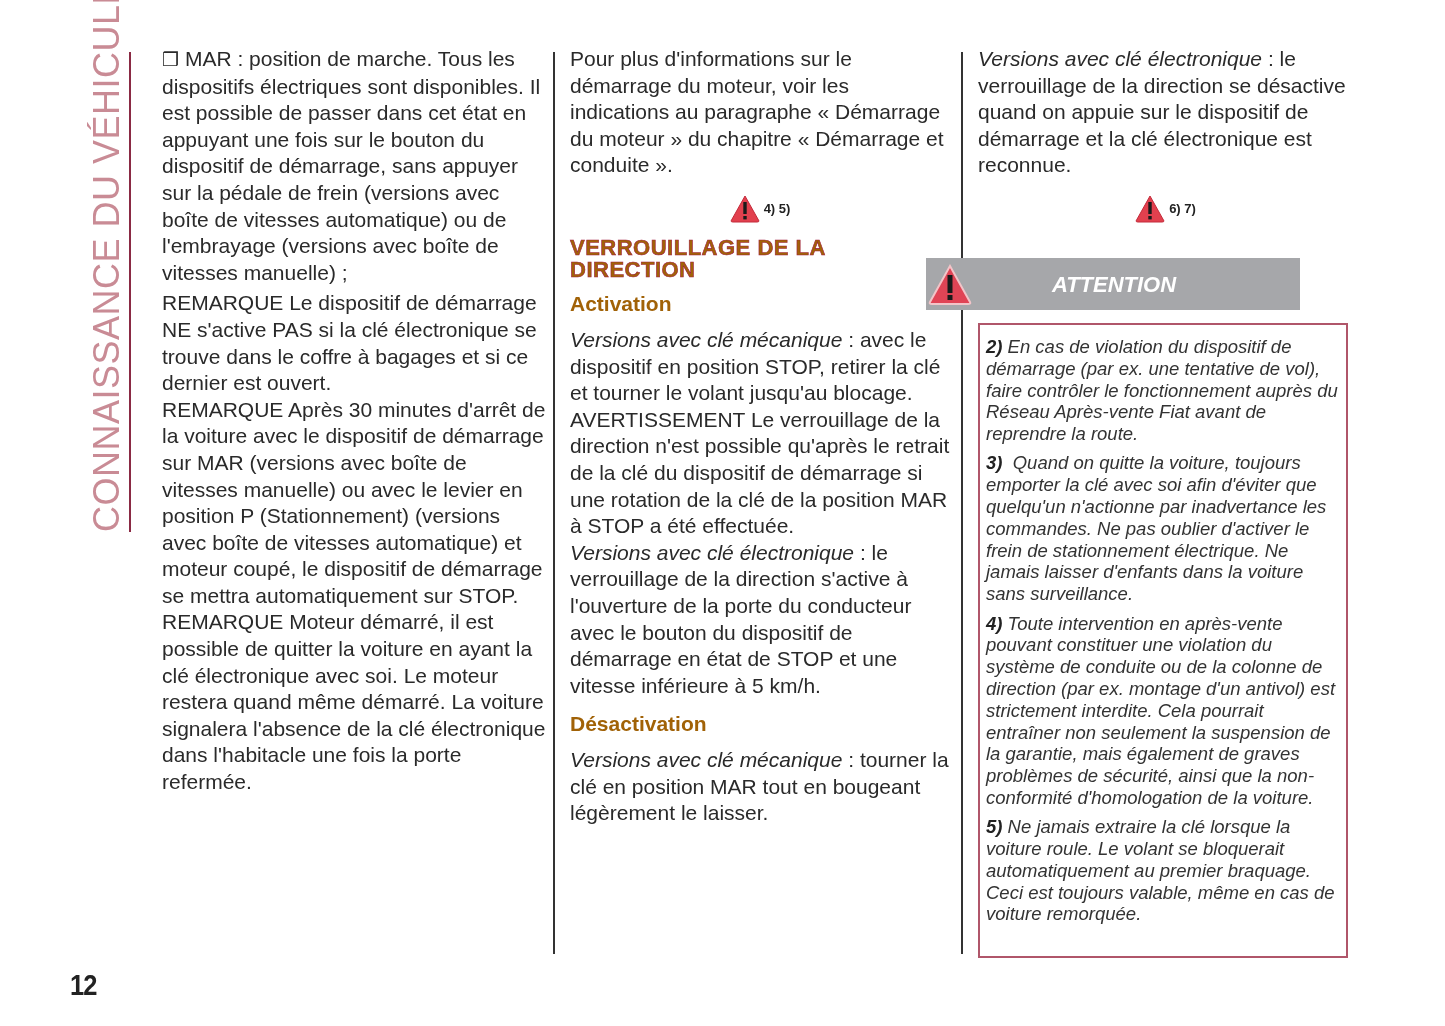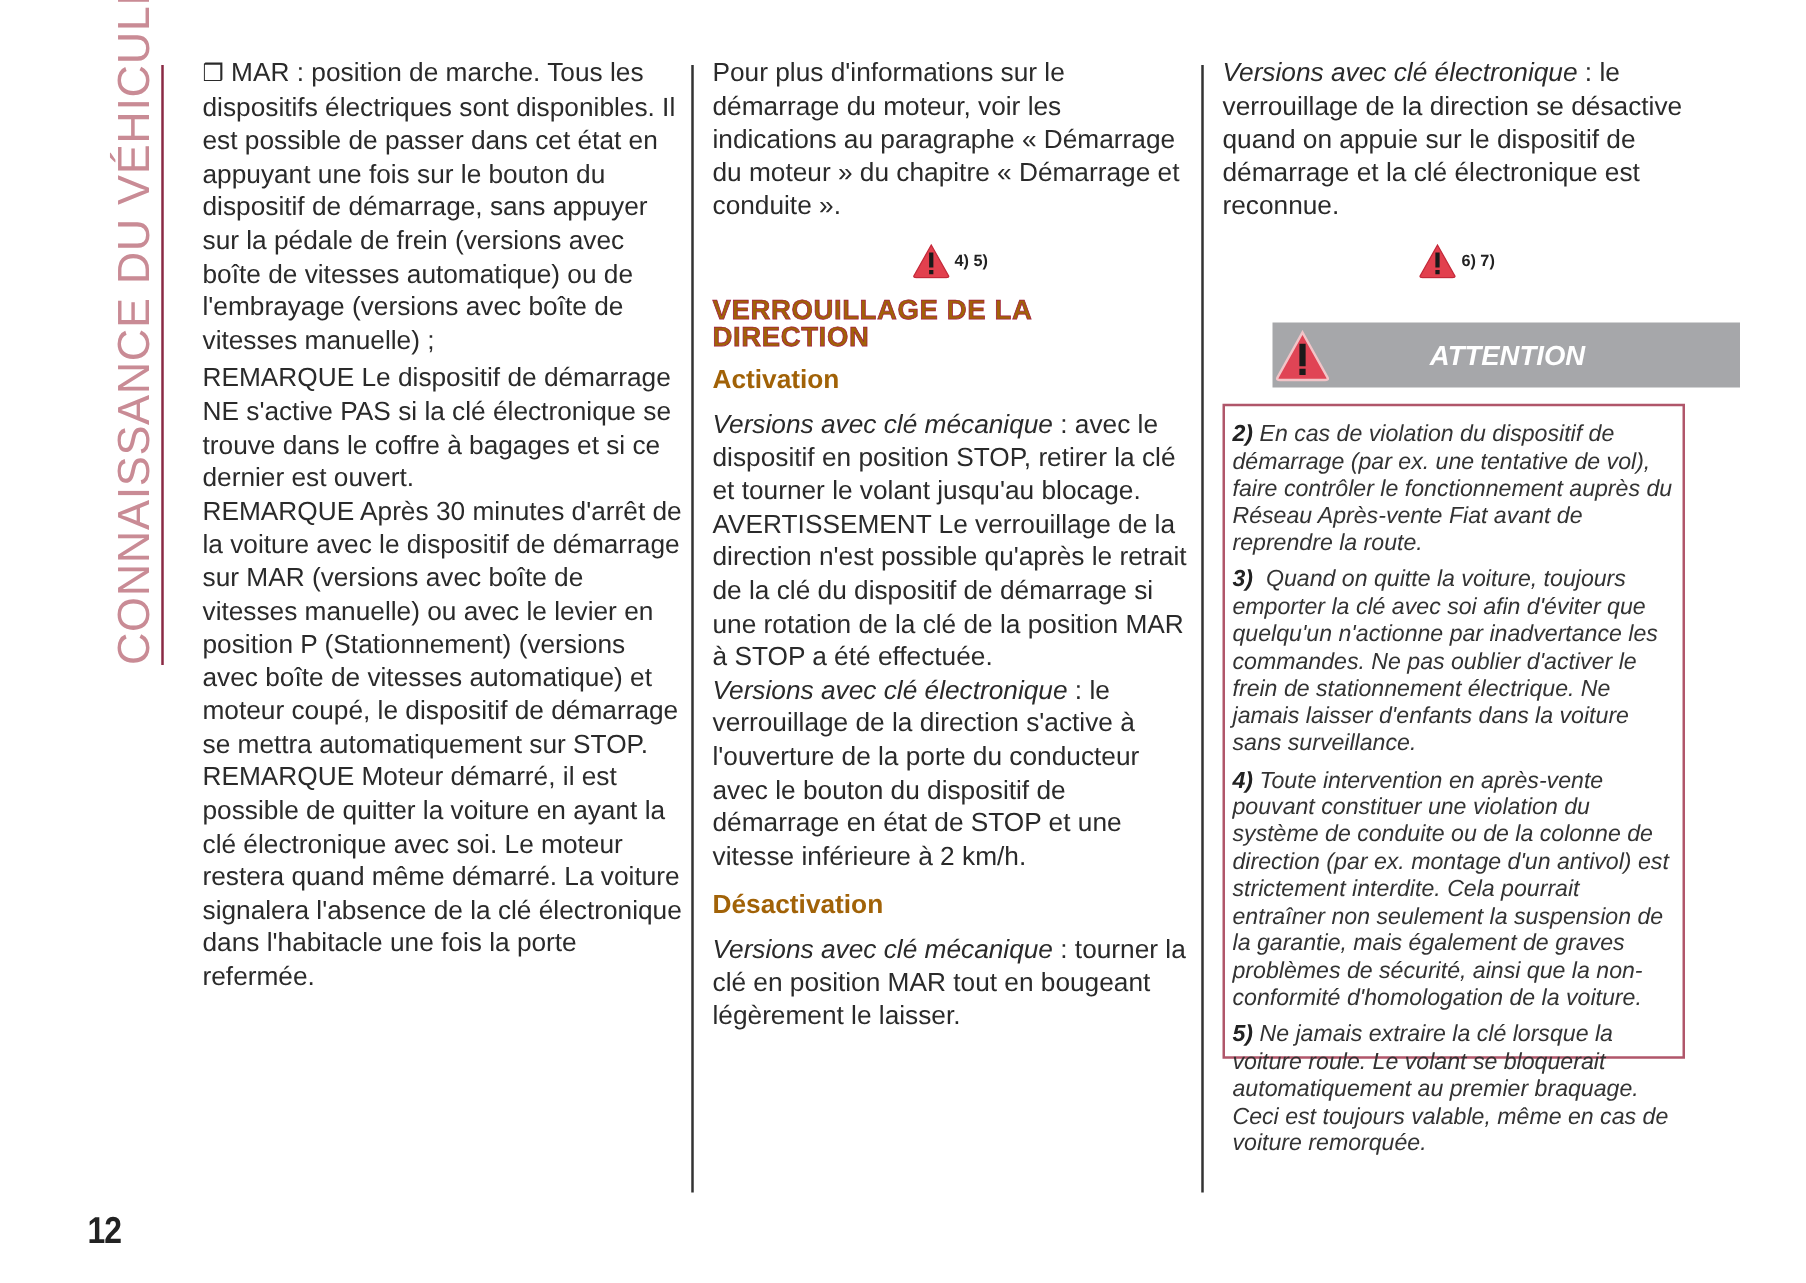--- a/index.html
+++ b/index.html
@@ -34,30 +34,30 @@
     .warn-line { display: flex; align-items: center; margin: 14px 0 12px; height: 32px; justify-content: center; }
     .warn-line .refs { font-size: 13px; font-weight: bold; margin-left: 4px; color: #222; line-height: 14px; }
     .tri { display: inline-block; width: 30px; height: 28px; }
     .h-main {
       color: #a16207; font-family: "Liberation Sans", sans-serif; font-weight: 900;
       font-size: 22px; line-height: 22px; letter-spacing: 0.5px; margin: 2px 0 10px;
       -webkit-text-stroke: 0.6px #a01c40;
     }
     .h-sub { color: #a16207; font-weight: bold; font-size: 21px; margin: 6px 0 10px; line-height: 26px; }
     .attn-bar {
-      position: absolute; left: 1018px; top: 258px; width: 374px; height: 52px;
+      position: absolute; left: 926px; top: 258px; width: 374px; height: 52px;
       background: #a6a7aa;
     }
     .attn-bar .tri-big { position: absolute; left: 2px; top: 6px; width: 44px; height: 42px; }
     .attn-bar .attn-label {
       position: absolute; left: 0; right: 0; text-align: center; padding-left: 2px;
       top: 14px; font-size: 22px; font-style: italic; font-weight: bold; color: #ffffff;
     }
     .attn-box {
-      position: absolute; left: 978px; top: 323px; width: 370px; height: 524px;
+      position: absolute; left: 978px; top: 323px; width: 370px; height: 635px;
       border: 2px solid #b0566a; box-sizing: border-box;
       padding: 11px 5px 0 6px; font-size: 18.5px; line-height: 21.8px; font-style: italic; color: #333;
     }
     .attn-box p { margin: 0 0 7.5px; }
     .attn-box b { font-style: italic; font-weight: bold; color: #222; }
   </style>
 </head>
 <body>
 
 <div class="side-title">CONNAISSANCE DU VÉHICULE</div>
@@ -82,21 +82,21 @@
       <path d="M15 1 L29 26 Q29 27 27 27 L3 27 Q1 27 1 26 Z" fill="#e2404e" stroke="#c42a3a" stroke-width="1"></path>
       <rect x="13.3" y="7" width="3.4" height="12" fill="#1a1a1a"></rect>
       <rect x="13.3" y="21" width="3.4" height="3.4" fill="#1a1a1a"></rect>
     </svg>
     <span class="refs">4) 5)</span>
   </div>
   <div class="h-main">VERROUILLAGE DE LA DIRECTION</div>
   <div class="h-sub">Activation</div>
   <p><i>Versions avec clé mécanique</i><span> : avec le dispositif en position STOP, retirer la clé et tourner le volant jusqu'au blocage.</span></p>
   <p>AVERTISSEMENT Le verrouillage de la direction n'est possible qu'après le retrait de la clé du dispositif de démarrage si une rotation de la clé de la position MAR à STOP a été effectuée.</p>
-  <p><i>Versions avec clé électronique</i><span> : le verrouillage de la direction s'active à l'ouverture de la porte du conducteur avec le bouton du dispositif de démarrage en état de STOP et une vitesse inférieure à 2 km/h.</span></p>
+  <p><i>Versions avec clé électronique</i><span> : le verrouillage de la direction s'active à l'ouverture de la porte du conducteur avec le bouton du dispositif de démarrage en état de STOP et une vitesse inférieure à 5 km/h.</span></p>
   <div class="h-sub" style="margin-top:12px">Désactivation</div>
   <p><i>Versions avec clé mécanique</i><span> : tourner la clé en position MAR tout en bougeant légèrement le laisser.</span></p>
 </div>
 
 <div class="col col3">
   <p><i>Versions avec clé électronique</i><span> : le verrouillage de la direction se désactive quand on appuie sur le dispositif de démarrage et la clé électronique est reconnue.</span></p>
   <div class="warn-line">
     <svg class="tri" viewBox="0 0 30 28">
       <path d="M15 1 L29 26 Q29 27 27 27 L3 27 Q1 27 1 26 Z" fill="#e2404e" stroke="#c42a3a" stroke-width="1"></path>
       <rect x="13.3" y="7" width="3.4" height="12" fill="#1a1a1a"></rect>

